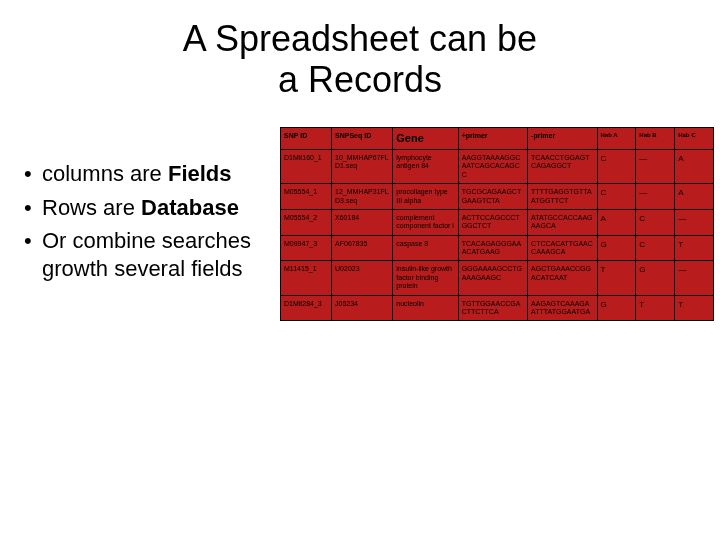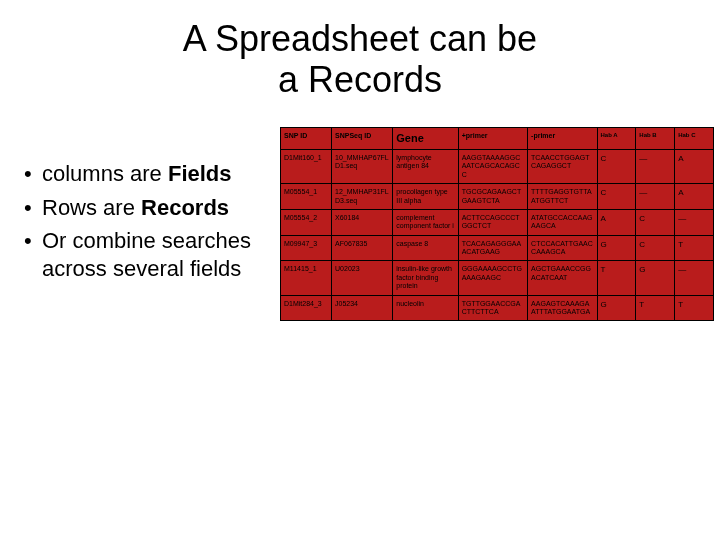--- a/index.html
+++ b/index.html
@@ -106,24 +106,24 @@
   </h1>
 
   <div class="content-row">
 
     <div class="bullets">
       <ul>
         <li>
           <span>columns are </span><span class="bold">Fields</span>
         </li>
         <li>
-          <span>Rows are </span><span class="bold">Records</span>
+          <span>Rows are </span><span class="bold">Database</span>
         </li>
         <li>
-          <span>Or combine searches across several fields</span>
+          <span>Or combine searches growth several fields</span>
         </li>
       </ul>
     </div>
 
     <div class="table-wrap">
       <table>
         <colgroup>
           <col class="c-id">
             <col class="c-seq">
             <col class="c-gene">

